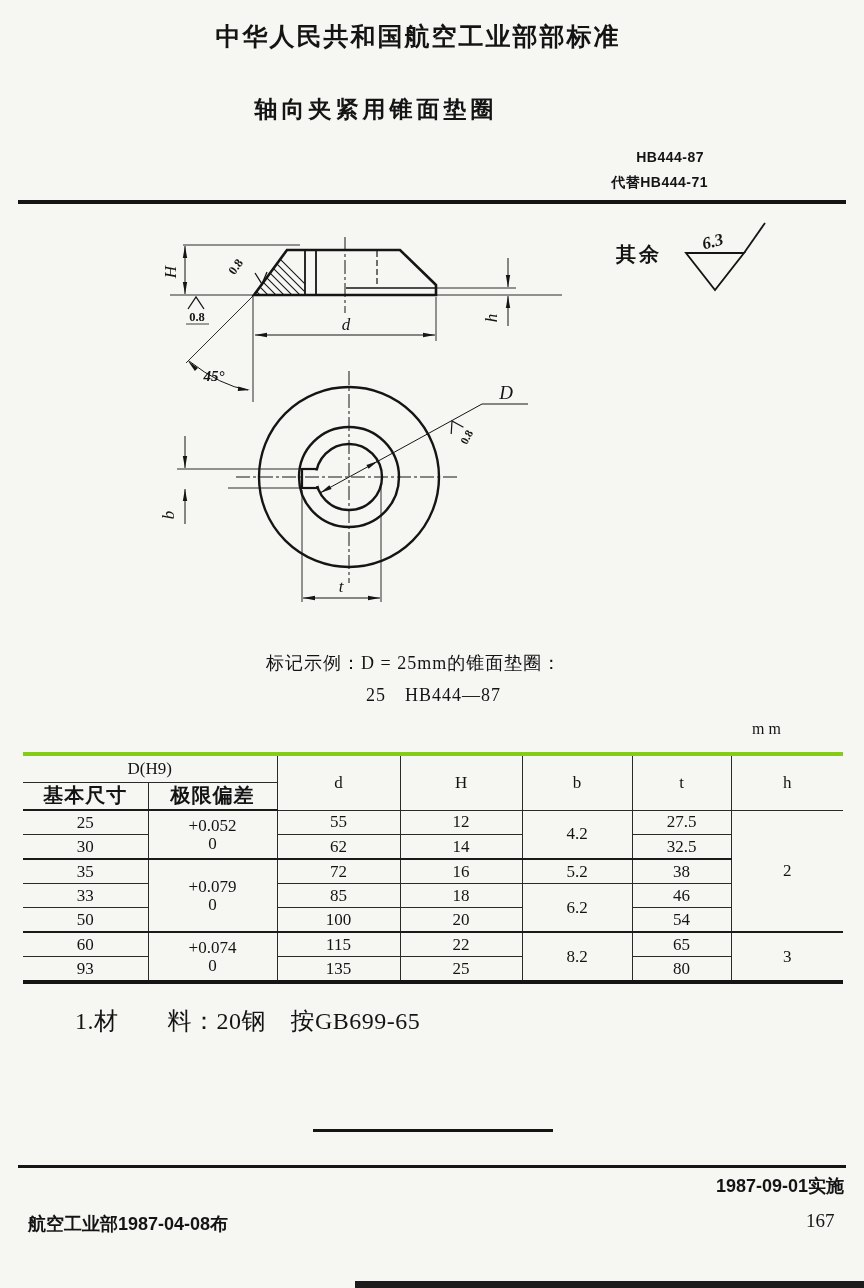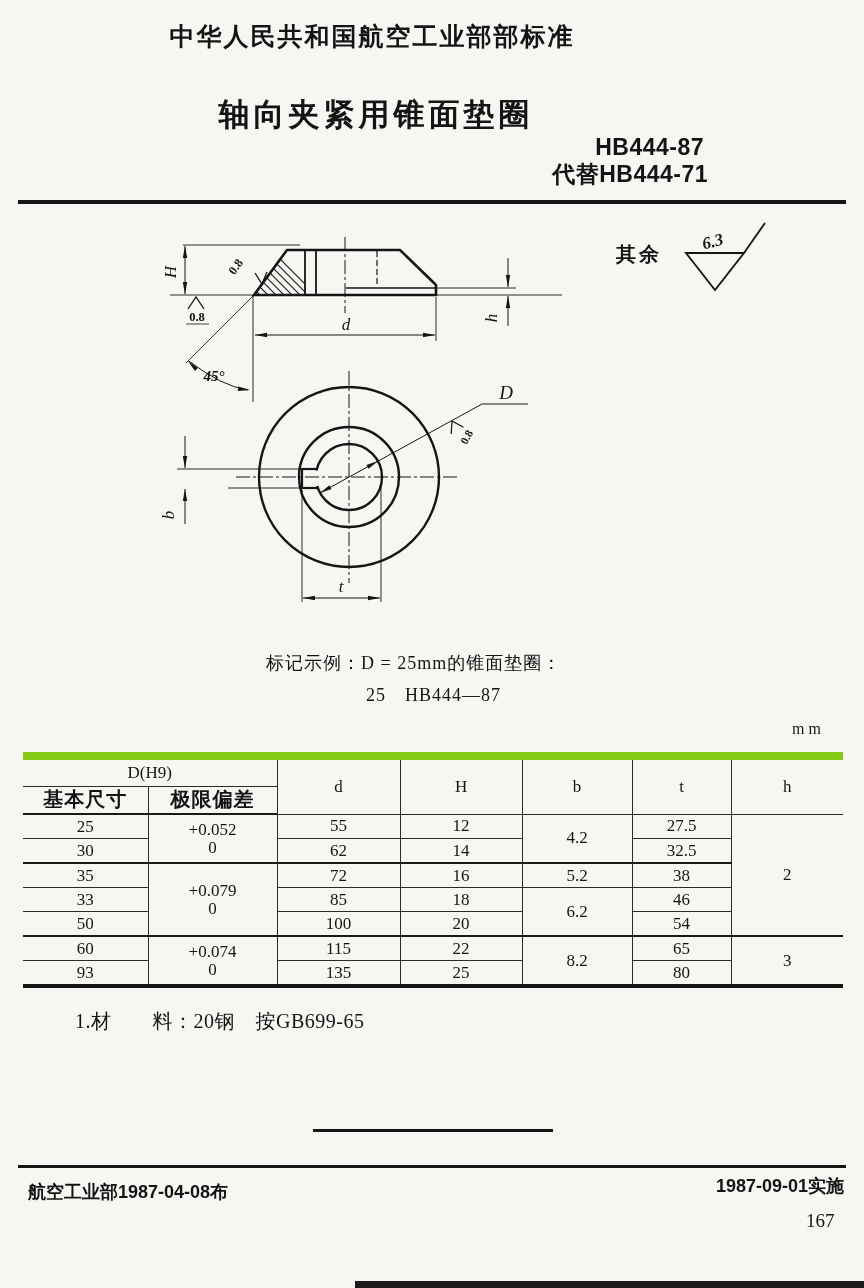--- a/index.html
+++ b/index.html
@@ -1,32 +1,32 @@
 <!DOCTYPE html>
 <html><head>
 <meta charset="utf-8">
 <style>
   html,body{margin:0;padding:0;background:#e8e8e6;}
   #page{position:relative;width:864px;height:1288px;background:#f6f6f3;overflow:hidden;
         font-family:"Liberation Serif","DejaVu Serif",serif;color:#141414;}
   .abs{position:absolute;}
   .sans{font-family:"Liberation Sans","DejaVu Sans",sans-serif;}
   .b{font-weight:bold;}
-  .ministry{font-size:25px;letter-spacing:2px;}
-  .doctitle{font-size:31px;letter-spacing:4px;}
-  .stdno{font-size:23px;letter-spacing:0.5px;}
+  .ministry{font-size:25px;letter-spacing:2px;padding-left:46px;}
+  .doctitle{font-size:23px;letter-spacing:4px;}
+  .stdno{font-size:14px;letter-spacing:0.5px;margin-top:15px;}
   .rule{background:#151515;}
   .mark{font-size:18px;letter-spacing:1px;}
   .mmunit{font-size:16px;letter-spacing:4px;}
-  .notes div{font-size:20px;line-height:35px;letter-spacing:0.5px;}
+  .notes div{font-size:24px;line-height:35px;letter-spacing:0.5px;}
   .ftr{font-size:18px;}
   .pageno{font-size:19px;}
   
   table.spec{border-collapse:collapse;table-layout:fixed;width:820px;
-             border-top:8px solid #84cc16;border-bottom:4px solid #151515;}
+             border-top:4px solid #84cc16;border-bottom:4px solid #151515;}
   table.spec td{border:1px solid #2a2a2a;text-align:center;vertical-align:middle;
                 font-size:17px;padding:0;height:23px;line-height:1.05;}
   table.spec tr.h1 td{height:26px;}
   table.spec tr.h2 td{height:26px;border-bottom:2px solid #1a1a1a;}
   table.spec td.no-l{border-left:none;}
   table.spec td.no-r{border-right:none;}
   table.spec td.cn{font-family:Liberation Mono, monospace;font-weight:bold;font-size:20px;letter-spacing:1px;}
   table.spec tr.grp td{border-top:2px solid #1a1a1a;}
   table.spec td.dev span{display:block;}
   
@@ -153,21 +153,21 @@
     <text class="dim" x="506" y="399" text-anchor="middle" style="font-size:19px;">D</text>
     <text class="ang" x="214" y="381" text-anchor="middle">45°</text>
     <text class="dimsm" x="197" y="321" text-anchor="middle">0.8</text>
     <text class="dimsm" transform="translate(239,269) rotate(-55)" text-anchor="middle">0.8</text>
     <text class="dimsm" transform="translate(470,439) rotate(-62)" text-anchor="middle" style="font-size:11.5px;">0.8</text>
   </svg>
 
   <div class="abs mark" style="left:266px;top:651px;">标记示例：D = 25mm的锥面垫圈：</div>
   <div class="abs mark" style="left:366px;top:683px;">25　HB444—87</div>
 
-  <div class="abs mmunit" style="left:752px;top:720px;margin-left:40px;">mm</div>
+  <div class="abs mmunit" style="left:752px;top:720px;">mm</div>
 
   <div class="abs" style="left:23px;top:752px;width:820px;">
     <table class="spec">
       <colgroup>
         <col style="width:125px">
           <col style="width:129px">
           <col style="width:123px">
         <col style="width:122px">
           <col style="width:110px">
           <col style="width:99px">
@@ -250,18 +250,18 @@
       </table>
   </div>
 
   <div class="abs notes" style="left:75px;top:1004px;">
     <div>1.材　　料：20钢　按GB699-65</div>
   </div>
 
   <div class="abs rule" style="left:313px;top:1129px;width:240px;height:3px;"></div>
 
   <div class="abs rule" style="left:18px;top:1165px;width:828px;height:3px;"></div>
-  <div class="abs sans b ftr" style="left:28px;top:1180px;text-align:center;">航空工业部1987-04-08布</div>
+  <div class="abs sans b ftr" style="left:28px;top:1212px;text-align:center;">航空工业部1987-04-08布</div>
   <div class="abs sans b ftr" style="top:1174px;right:20px;">1987-09-01实施</div>
   <div class="abs pageno" style="left:806px;top:1210px;">167</div>
 
   <div class="abs" style="left:355px;top:1281px;width:509px;height:7px;background:#1c1c1c;"></div>
 </div>
 
 </body></html>

